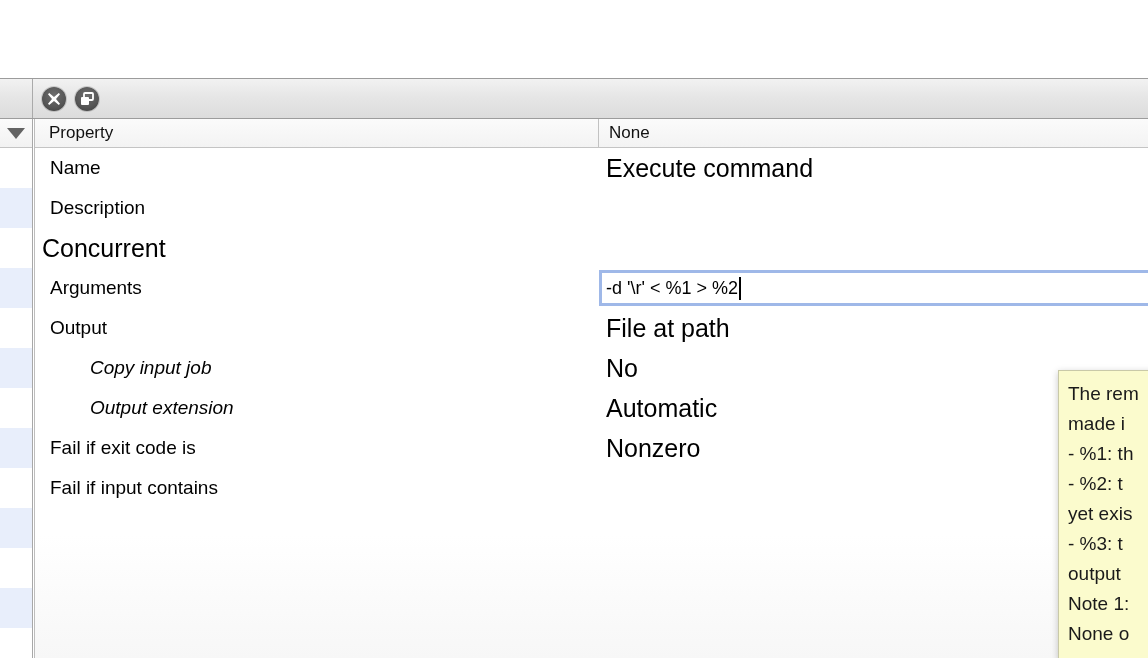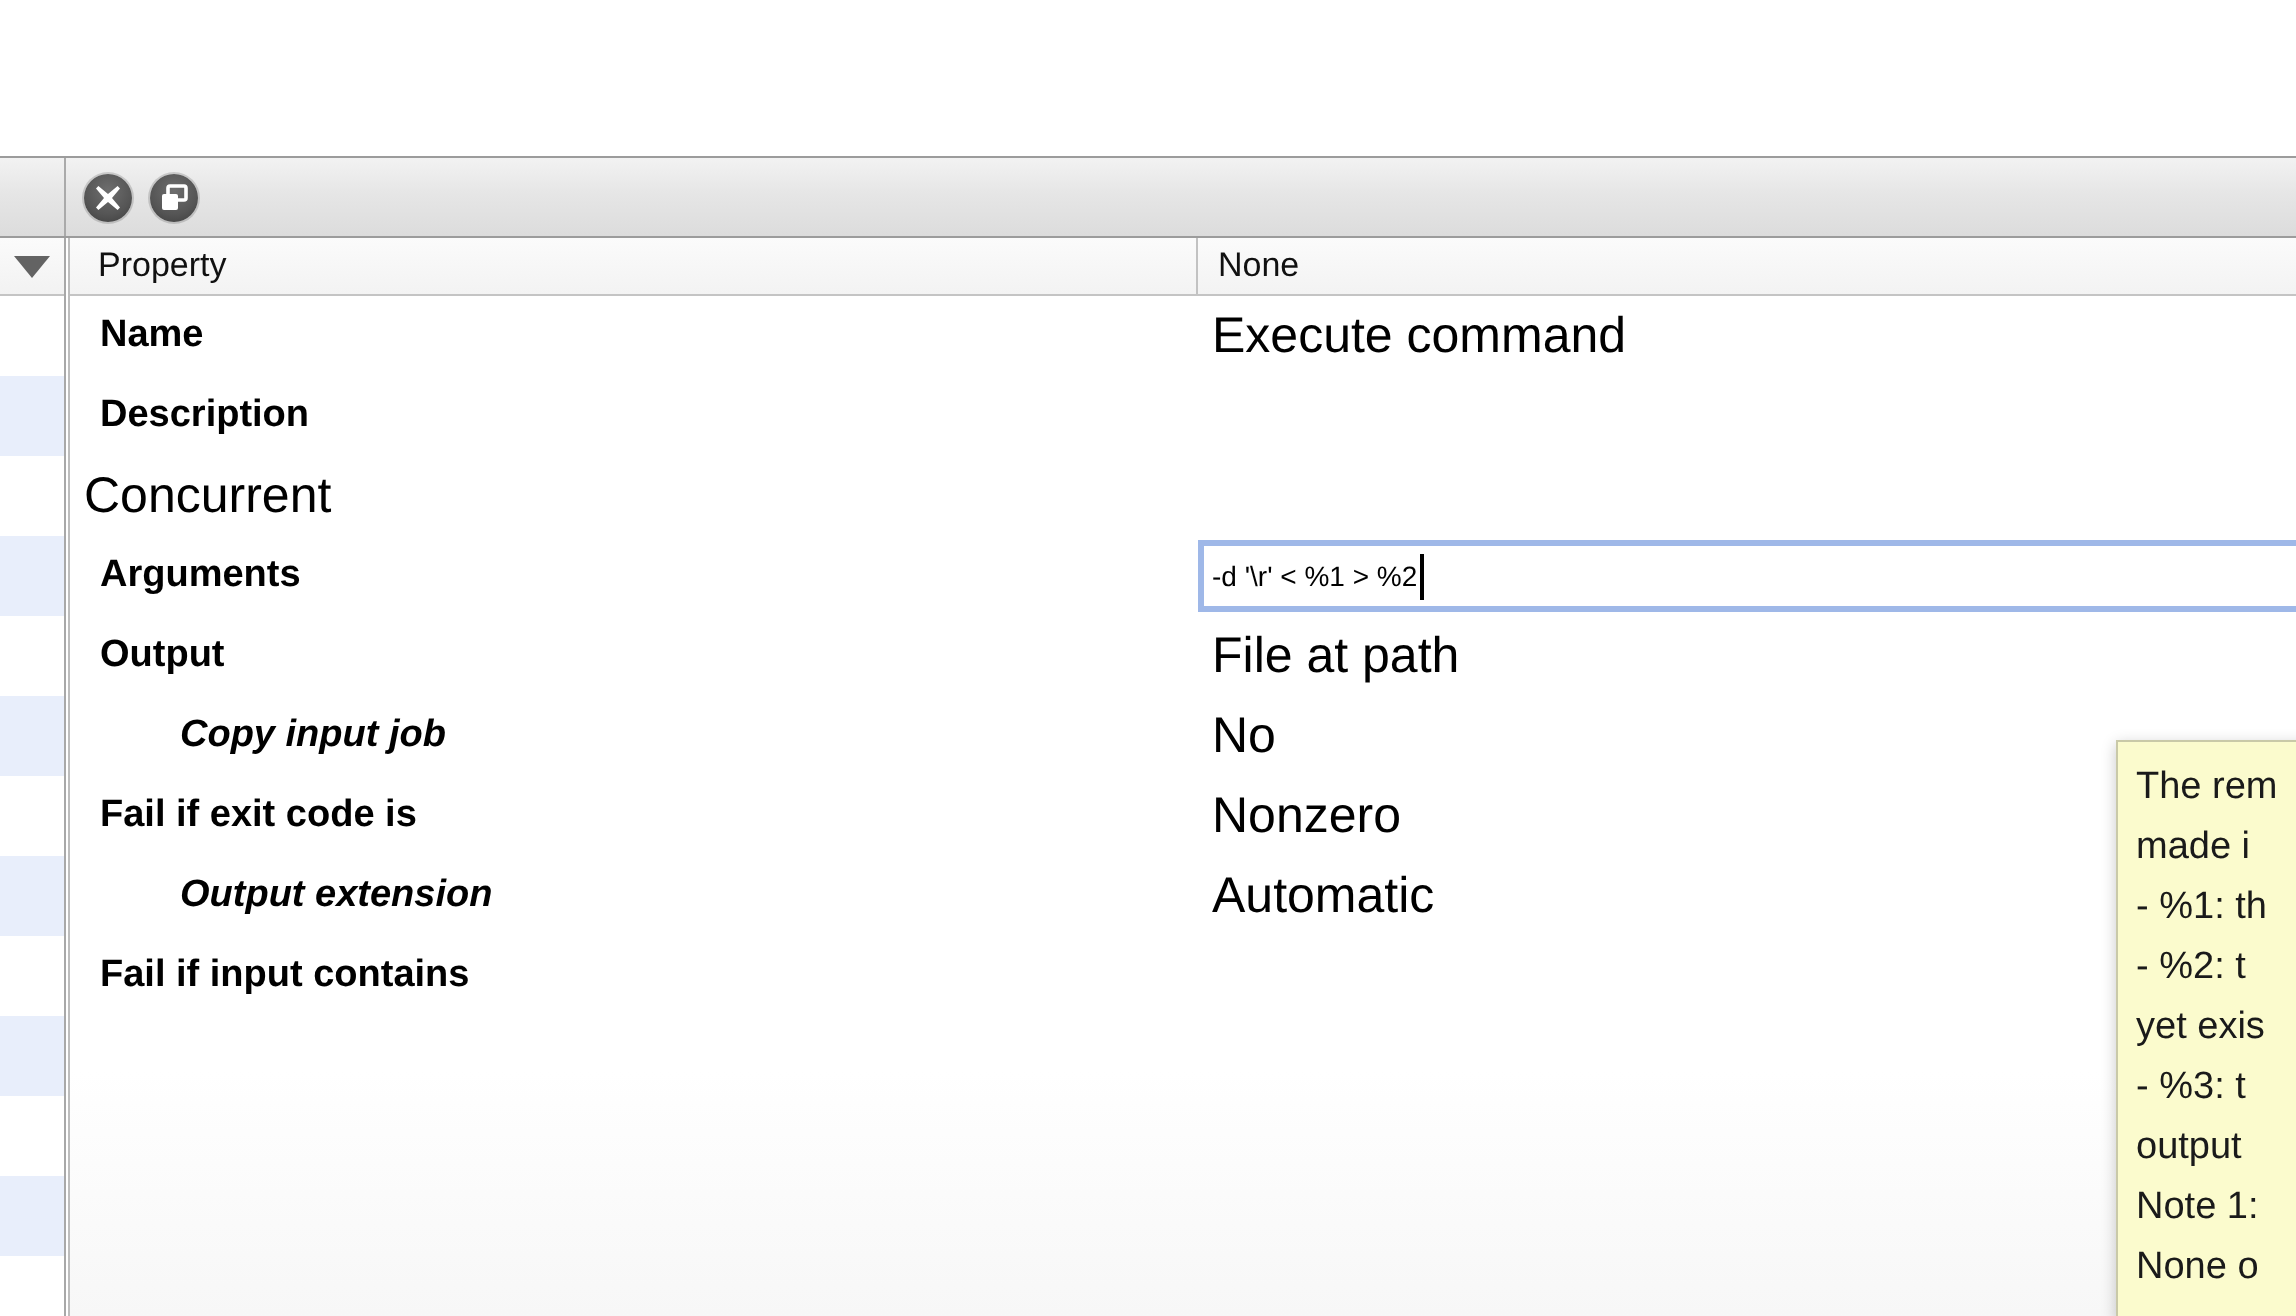--- a/index.html
+++ b/index.html
@@ -129,21 +129,21 @@
     height: 40px;
     display: flex;
     align-items: center;
     position: relative;
   }
   .cell-prop {
     width: 564px;
     padding-left: 15px;
     box-sizing: border-box;
     font-size: 19px;
-    font-weight: bold;
+    font-weight: normal;
     color: #000000;
     white-space: nowrap;
   }
   .cell-prop.sub {
     padding-left: 55px;
     font-style: italic;
   }
   .cell-val {
     font-size: 25px;
     color: #000000;
@@ -160,21 +160,21 @@
     width: 600px;
     height: 36px;
     background: #ffffff;
     border: 3px solid #9fb8e8;
     box-sizing: border-box;
     display: flex;
     align-items: center;
     padding-left: 4px;
   }
   .edit-text {
-    font-size: 14px;
+    font-size: 18px;
     color: #000000;
     white-space: nowrap;
   }
   .caret {
     display: inline-block;
     width: 2px;
     height: 23px;
     background: #000000;
     margin-left: 1px;
   }
@@ -267,26 +267,26 @@
       </div>
       <div class="row">
         <div class="cell-prop">Output</div>
         <div class="cell-val">File at path</div>
       </div>
       <div class="row">
         <div class="cell-prop sub">Copy input job</div>
         <div class="cell-val">No</div>
       </div>
       <div class="row">
+        <div class="cell-prop sub">Output extension</div>
+        <div class="cell-val">Automatic</div>
+      </div>
+      <div class="row">
         <div class="cell-prop">Fail if exit code is</div>
         <div class="cell-val">Nonzero</div>
-      </div>
-      <div class="row">
-        <div class="cell-prop sub">Output extension</div>
-        <div class="cell-val">Automatic</div>
       </div>
       <div class="row">
         <div class="cell-prop">Fail if input contains</div>
         <div class="cell-val"></div>
       </div>
     </div>
 </div>
 
 <div id="tooltip">
   <div id="tooltip-lines">

